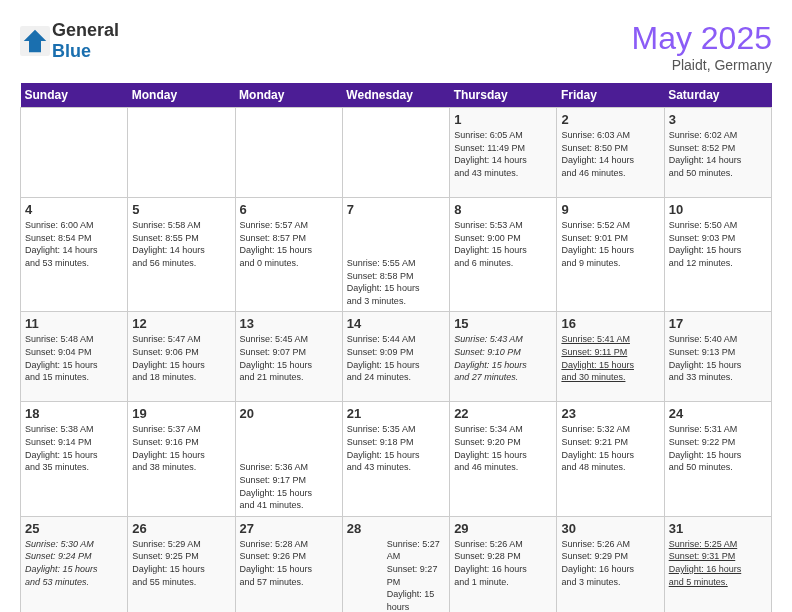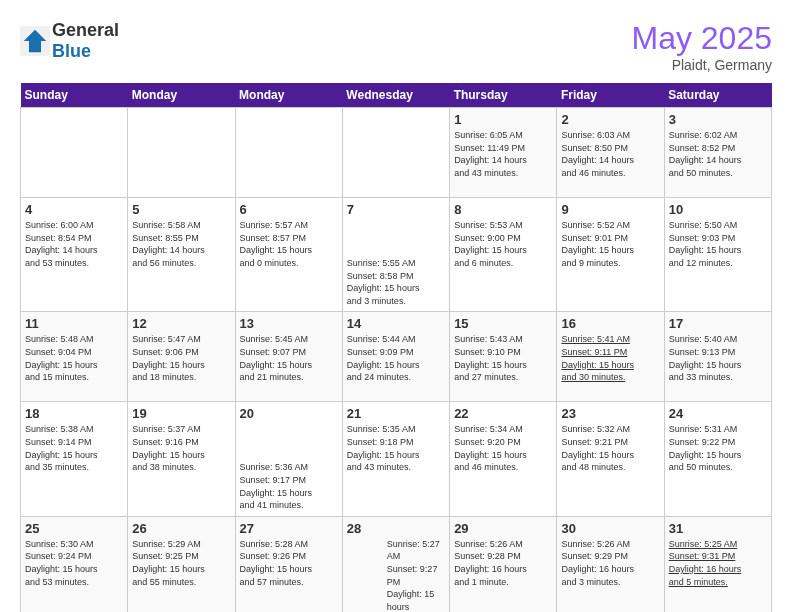--- a/index.html
+++ b/index.html
@@ -226,21 +226,21 @@
         </td>
         <td>
           <span class="day-number">14</span>
           <div class="day-info" style="white-space: pre-line;">Sunrise: 5:44 AM
 Sunset: 9:09 PM
 Daylight: 15 hours
 and 24 minutes.</div>
         </td>
         <td>
           <span class="day-number">15</span>
-          <div class="day-info" style="white-space: pre-line;">Sunrise: 5:43 AM
+          <div class="day-info" style="white-space: pre-line; font-style: italic;">Sunrise: 5:43 AM
 Sunset: 9:10 PM
 Daylight: 15 hours
 and 27 minutes.</div>
         </td>
         <td>
           <span class="day-number">16</span>
           <div class="day-info" style="white-space: pre-line; text-decoration: underline;">Sunrise: 5:41 AM
 Sunset: 9:11 PM
 Daylight: 15 hours
 and 30 minutes.</div>
@@ -300,21 +300,21 @@
           <span class="day-number">24</span>
           <div class="day-info" style="white-space: pre-line;">Sunrise: 5:31 AM
 Sunset: 9:22 PM
 Daylight: 15 hours
 and 50 minutes.</div>
         </td>
       </tr>
       <tr>
         <td>
           <span class="day-number">25</span>
-          <div class="day-info" style="white-space: pre-line;">Sunrise: 5:30 AM
+          <div class="day-info" style="white-space: pre-line; font-style: italic;">Sunrise: 5:30 AM
 Sunset: 9:24 PM
 Daylight: 15 hours
 and 53 minutes.</div>
         </td>
         <td>
           <span class="day-number">26</span>
           <div class="day-info" style="white-space: pre-line;">Sunrise: 5:29 AM
 Sunset: 9:25 PM
 Daylight: 15 hours
 and 55 minutes.</div>

